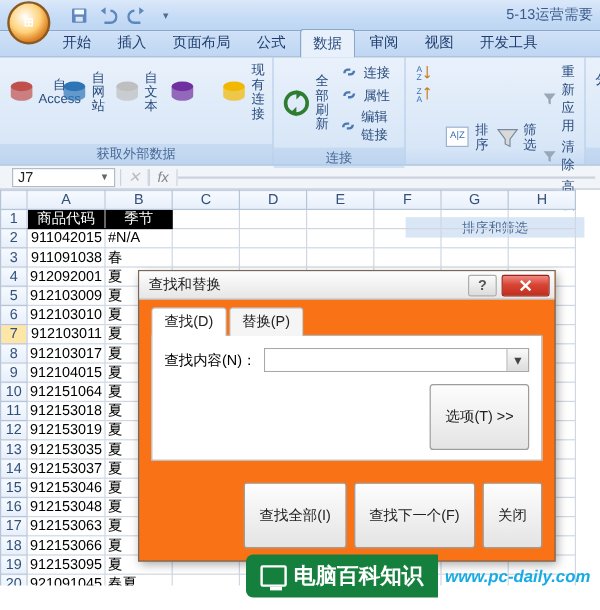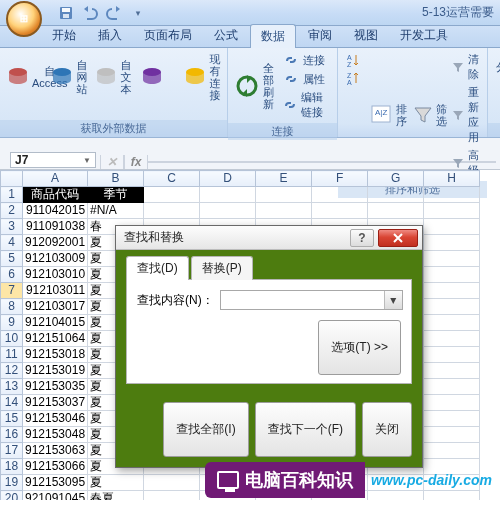--- a/index.html
+++ b/index.html
@@ -83,22 +83,22 @@
   .big-btn .lbl { font-size:11px; color:#2a4d7f; text-align:center; line-height:12px; }
   .sm-btn {
     display:flex; align-items:center; gap:4px; padding:1px 4px;
     font-size:11px; color:#2a4d7f; border-radius:2px;
   }
   .sm-btn .ic { width:16px; height:16px; display:flex; align-items:center; justify-content:center; }
   .stack { display:flex; flex-direction:column; gap:1px; }
 
   
   .formulabar {
-    display:flex; align-items:flex-end; height:32px;
-    border-bottom:1px solid #c1c9d4; background:#f1f4f9;font-weight:bold;
+    display:flex; align-items:center; height:20px;
+    border-bottom:1px solid #c1c9d4; background:#f1f4f9;
   }
   .namebox {
     width:86px; background:#fff; border:1px solid #b2bcc9; margin:1px 0 1px 10px;
     display:flex; align-items:center; padding:0 4px; font-size:12px; color:#222;
     justify-content:space-between;
   }
   .namebox .dd { font-size:8px; color:#666; }
   .fxarea { display:flex; align-items:center; margin-left:4px; }
   .fxarea .fxcell {
     width:24px; text-align:center; color:#888; font-style:italic; border-left:1px solid #ccd3de; border-right:1px solid #ccd3de;
@@ -123,22 +123,22 @@
   .rowhdr { width:22px; text-align:center; background:linear-gradient(#f6faff,#e7effa); color:#33507a; border-color:#b6c4d8 !important;}
   .rowhdr.sel { background:#fde6a6; }
   .colA { width:64px; text-align:right; }
   .colB { width:56px; }
   .colN { width:56px; }
   .hdr-cell-black { background:#000 !important; color:#fff !important; text-align:center; border-color:#000 !important;}
   .corner { background:linear-gradient(#f1f6fc,#dde8f5); }
 
   
   .dialog {
-    position:absolute; left:115px; top:225px; width:308px;
-    background:#4d7c0f;
+    position:absolute; left:115px; top:225px; width:348px;
+    background:#f97316;
     border:1px solid #6a6a6a;
     box-shadow: 2px 3px 8px rgba(0,0,0,.35);
     font-size:12px;
   }
   .dlg-title {
     height:24px; display:flex; align-items:center; justify-content:space-between;
     padding:0 4px 0 8px;
     background:linear-gradient(#fdfdfd,#e6e6e6);
     border-bottom:1px solid #bcbcbc;
   }
@@ -177,21 +177,21 @@
     padding:18px 12px; background:linear-gradient(#fdfdfd,#e4e4e4);
     border:1px solid #9c9c9c; border-radius:3px; color:#222; font-size:12px;
   }
 
   
   .watermark {
     position:absolute; right:8px; bottom:10px; display:flex; align-items:center; gap:6px;
     z-index:20;
   }
   .wm-badge {
-    background:#701a75; color:#fff; padding:6px 12px; border-radius:6px 0 0 6px;
+    background:#15803d; color:#fff; padding:6px 12px; border-radius:6px 0 0 6px;
     font-size:18px; font-weight:bold; display:flex; align-items:center; gap:6px;
     font-family:"Microsoft YaHei",sans-serif;
   }
   .wm-badge .screen { width:22px;height:18px;border:2px solid #fff;border-radius:2px;position:relative; }
   .wm-badge .screen:after{content:"";position:absolute;bottom:-5px;left:6px;width:10px;height:3px;background:#fff;}
   .wm-url { font-size:14px; color:#18abe3; font-style:italic; font-weight:bold; }
   svg { display:block; }
 </style>
 </head>
 <body>
@@ -366,29 +366,29 @@
           </div>
         <div class="lbl">筛选</div>
       </div>
       <div class="stack" id="sort-items">
           <div class="sm-btn">
             <div class="ic">
               <svg width="12" height="12">
                 <path d="M1 2h10l-4 5v4l-2-1V7z" fill="#9aa7b8"></path>
               </svg>
             </div>
-            <span>清除</span>
+            <span>重新应用</span>
           </div>
           <div class="sm-btn">
             <div class="ic">
               <svg width="12" height="12">
                 <path d="M1 2h10l-4 5v4l-2-1V7z" fill="#9aa7b8"></path>
               </svg>
             </div>
-            <span>重新应用</span>
+            <span>清除</span>
           </div>
           <div class="sm-btn">
             <div class="ic">
               <svg width="12" height="12">
                 <path d="M1 2h10l-4 5v4l-2-1V7z" fill="#9aa7b8"></path>
               </svg>
             </div>
             <span>高级</span>
           </div>
         </div>

